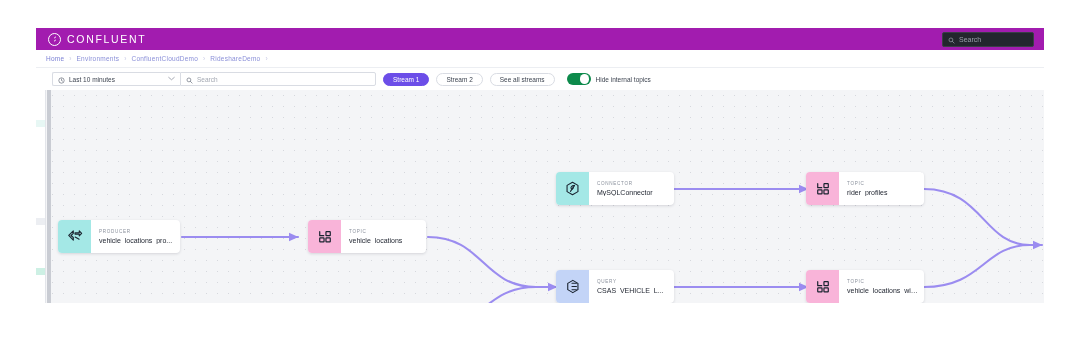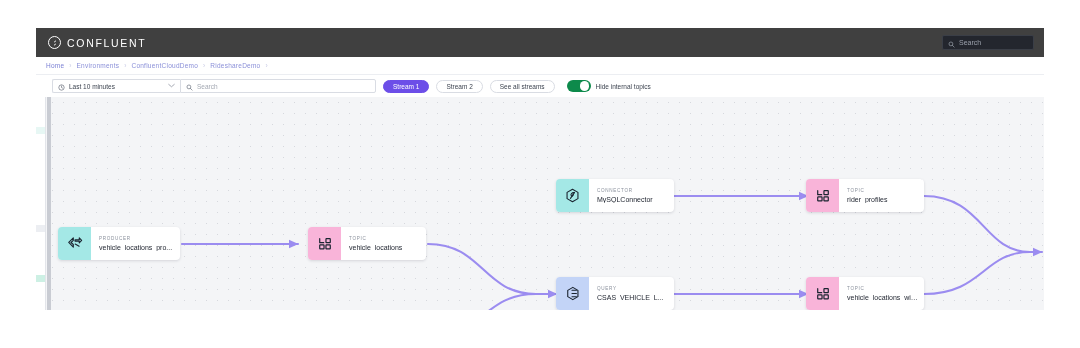--- a/index.html
+++ b/index.html
@@ -13,22 +13,22 @@
     position: absolute;
     left: 36px; top: 28px;
     width: 1008px; height: 285px;
     background: #ffffff;
     overflow: hidden;
   }
 
   
   .topbar {
     position: relative;
-    height: 29px;
-    background: #404040;
+    height: 22px;
+    background: #a21caf;
     display: flex;
     align-items: center;
     padding: 0 10px 0 12px;
   }
   .brand { display: flex; align-items: center; gap: 6px; }
   .brand-mark {
     width: 13px; height: 13px; border-radius: 50%;
     border: 1.3px solid #ffffff;
     display: flex; align-items: center; justify-content: center;
   }

